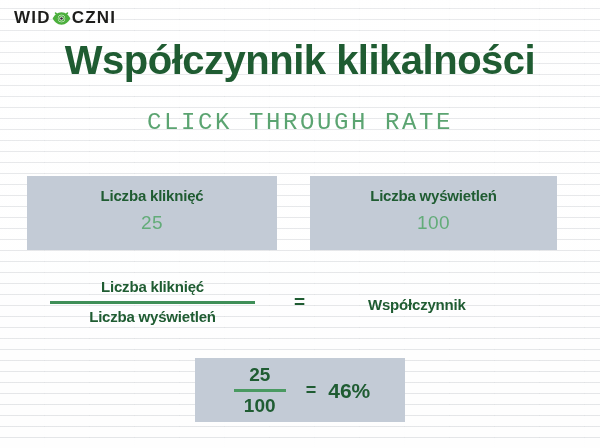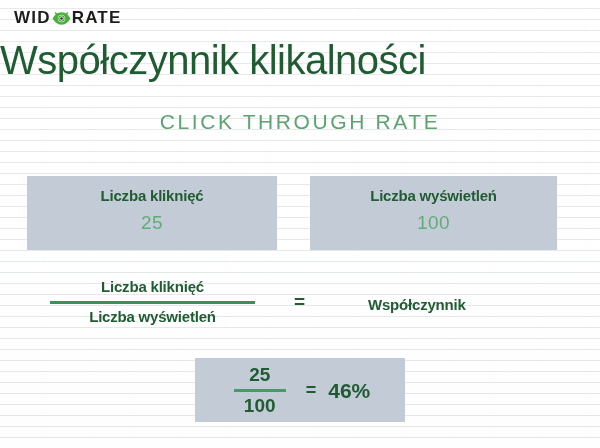--- a/index.html
+++ b/index.html
@@ -59,37 +59,37 @@
     position: relative;
     top: 1px;
   }
 
   
   #title {
     position: absolute;
     left: 0;
     top: 38px;
     width: 600px;
-    text-align: left;
-    font-family: "Liberation Sans", sans-serif;
-    font-weight: normal;
+    text-align: center;
+    font-family: "Liberation Sans", sans-serif;
+    font-weight: bold;
     font-size: 40px;
     letter-spacing: -0.5px;
     color: #1f5c32;
     line-height: 1.1;
   }
 
   #subtitle {
     position: absolute;
     left: 0;
     top: 110px;
     width: 600px;
     text-align: center;
-    font-family: Liberation Sans, sans-serif;
-    font-size: 21px;
+    font-family: Liberation Mono, monospace;
+    font-size: 24px;
     letter-spacing: 2.6px;
     color: #5ba471;
     line-height: 1.1;
   }
 
   
   .value-box {
     position: absolute;
     background-color: #c3cbd6;
     box-sizing: border-box;
@@ -220,21 +220,21 @@
     <span class="logo-eye">
       <svg width="19" height="19" viewBox="0 0 24 24" aria-hidden="true">
         <path d="M12 4.2C6.8 4.2 2.6 8.1 1 12c1.6 3.9 5.8 7.8 11 7.8S21.4 15.9 23 12c-1.6-3.9-5.8-7.8-11-7.8z" fill="#4caf3d"></path>
         <circle cx="12" cy="12" r="4.6" fill="#ffffff"></circle>
         <path d="M12 7.9a4.1 4.1 0 1 0 0 8.2 4.1 4.1 0 0 0 0-8.2zm0 1.5a2.6 2.6 0 1 1 0 5.2 2.6 2.6 0 0 1 0-5.2z" fill="#4caf3d"></path>
         <circle cx="12" cy="12" r="1.7" fill="#2f2f2f"></circle>
         <path d="M4.5 5.2 L7.6 8.0" stroke="#4caf3d" stroke-width="2" stroke-linecap="round" fill="none"></path>
         <path d="M19.5 5.2 L16.4 8.0" stroke="#4caf3d" stroke-width="2" stroke-linecap="round" fill="none"></path>
       </svg>
     </span>
-    <span class="logo-text">RATE</span>
+    <span class="logo-text">CZNI</span>
   </div>
 
   <div id="title">Współczynnik klikalności</div>
   <div id="subtitle">CLICK THROUGH RATE</div>
 
   <div class="value-box" id="box-clicks">
     <div class="box-label">Liczba kliknięć</div>
     <div class="box-value">25</div>
   </div>
 

